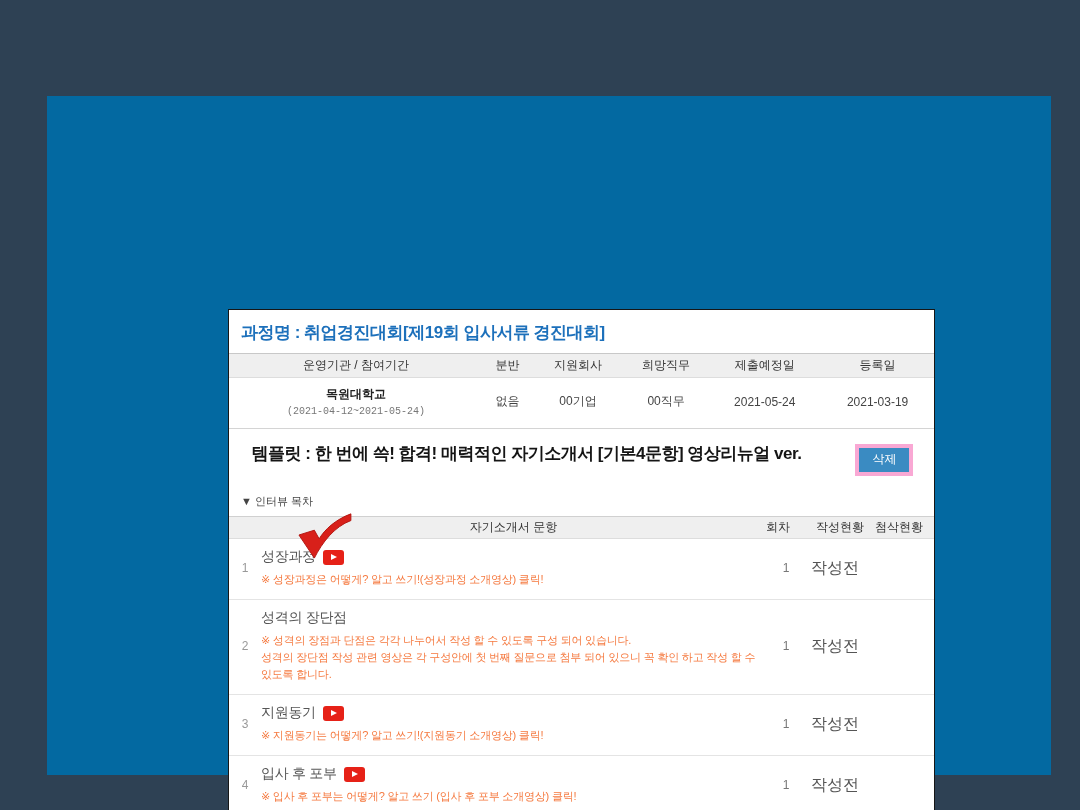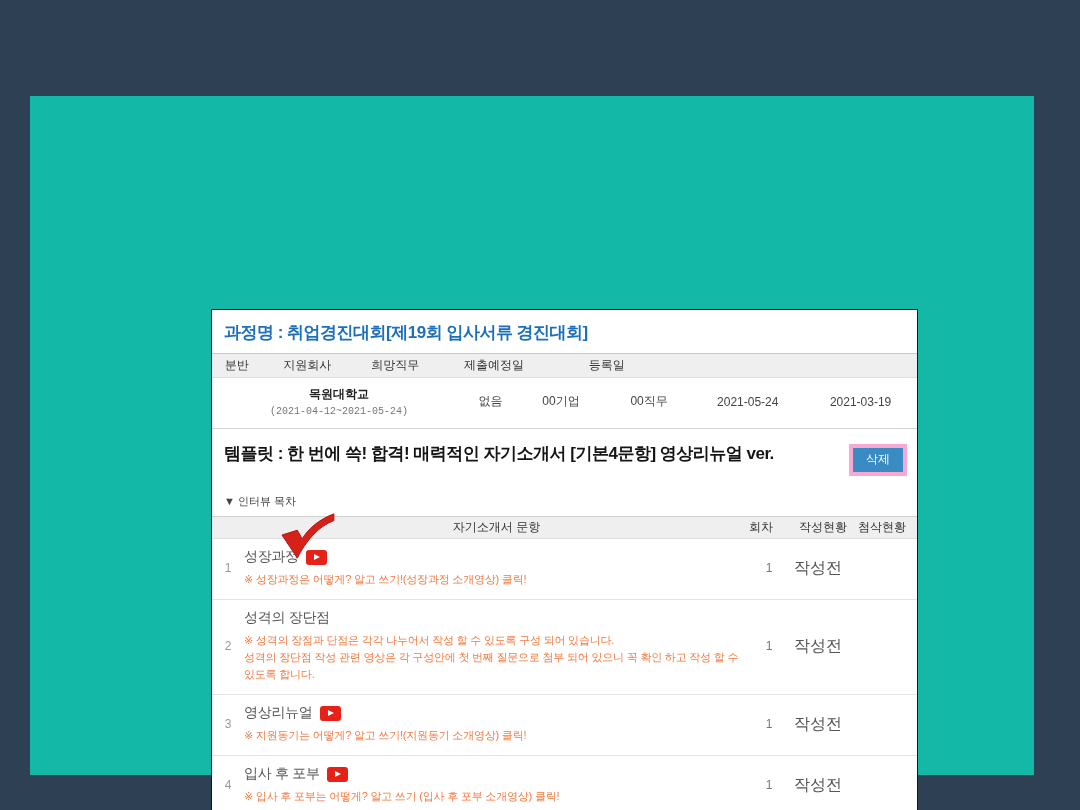--- a/index.html
+++ b/index.html
@@ -3,22 +3,22 @@
 <meta charset="utf-8">
 <style>
   html,body{margin:0;padding:0;}
   body{
     width:1080px;height:810px;overflow:hidden;
     background:#2e4154;
     font-family:"Liberation Sans","DejaVu Sans",sans-serif;
   }
   .stage{position:relative;width:1080px;height:810px;background:#2e4154;}
   .white-panel{
-    position:absolute;left:30px;top:96px;width:1004px;height:679px;
-    background:#14b8a6;
+    position:absolute;left:47px;top:96px;width:1004px;height:679px;
+    background:#0369a1;
   }
   .content-box{
     position:absolute;left:181px;top:213px;width:707px;height:547px;
     background:#ffffff;border:1px solid #161616;box-sizing:border-box;
   }
 
   
   .course-title{
     padding:11px 12px 9px 12px;
     font-size:17px;font-weight:bold;color:#1c70bb;letter-spacing:-0.5px;
@@ -37,21 +37,21 @@
     display:flex;align-items:center;
     padding:8px 0 11px 0;border-bottom:1px solid #d4d4d4;
     font-size:12px;color:#444444;
   }
   .t1-row > div{text-align:center;}
   .org-name{font-weight:bold;color:#222222;font-size:12px;margin-bottom:3px;font-family:Liberation Mono, monospace;}
   .org-period{color:#777777;font-size:10px;font-family:Liberation Mono, monospace;}
 
   
   .template-row{
-    display:flex;align-items:flex-start;justify-content:space-between;
+    display:flex;align-items:flex-start;justify-content:center;
     margin:15px 10px 0 12px;
     gap:44px;
   }
   .template-title{
     font-size:17px;font-weight:bold;color:#151515;letter-spacing:-0.5px;line-height:1.2;
   }
   .delete-btn{
     background:#3a8bc2;color:#ffffff;border:4px solid #f9a8d4;
     font-size:12px;padding:3px 13px 4px 13px;cursor:pointer;flex-shrink:0;margin-left:10px;
     font-family:inherit;
@@ -100,20 +100,21 @@
 </head>
 <body>
 
 <div class="stage">
   <div class="white-panel">
     <div class="content-box">
 
       <div class="course-title">과정명 : 취업경진대회[제19회 입사서류 경진대회]</div>
 
       <div class="t1-header">
+        <div class="t1c-org">운영기관 / 참여기간</div>
         <div class="t1c-class">분반</div>
         <div class="t1c-comp">지원회사</div>
         <div class="t1c-job">희망직무</div>
         <div class="t1c-due">제출예정일</div>
         <div class="t1c-reg">등록일</div>
       </div>
 
       <div class="t1-row">
         <div class="t1c-org">
           <div class="org-name">목원대학교</div>
@@ -168,21 +169,21 @@
         </div>
         <div class="cell-round">1</div>
         <div class="cell-ws">작성전</div>
         <div class="cell-fs"></div>
       </div>
 
       <div class="t2-row">
         <div class="cell-no">3</div>
         <div class="cell-q">
           <div class="q-title">
-            <span>영상리뉴얼</span>
+            <span>지원동기</span>
             <span class="yt-icon"></span>
           </div>
           <div class="q-note">※ 지원동기는 어떻게? 알고 쓰기!(지원동기 소개영상) 클릭!</div>
         </div>
         <div class="cell-round">1</div>
         <div class="cell-ws">작성전</div>
         <div class="cell-fs"></div>
       </div>
 
       <div class="t2-row">

